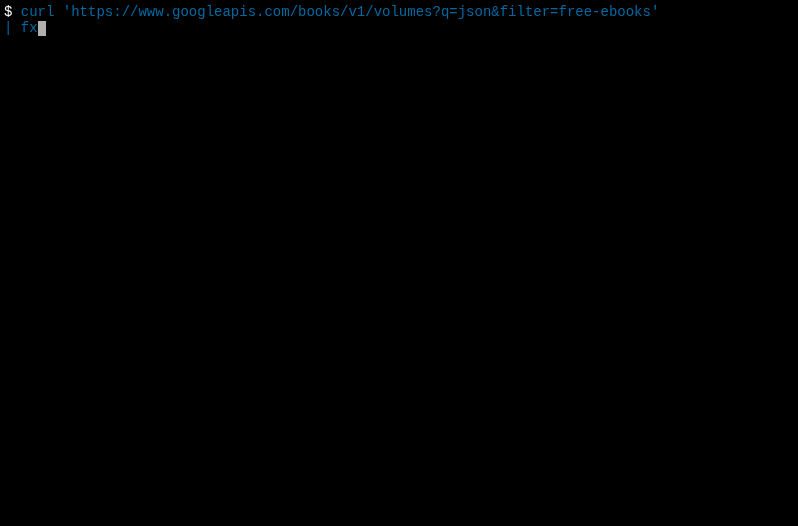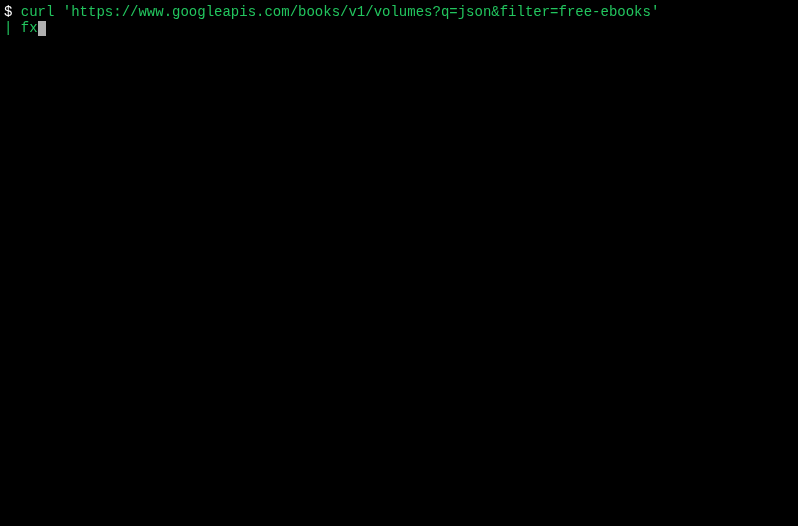--- a/index.html
+++ b/index.html
@@ -20,21 +20,21 @@
     }
     .terminal-line {
       white-space: pre;
       display: flex;
       align-items: center;
     }
     .prompt {
       color: #ffffff;
     }
     .command {
-      color: #22c55e;
+      color: #0369a1;
       text-align: right;
     }
     .cursor {
       display: inline-block;
       width: 8px;
       height: 15px;
       background-color: #b0b0b0;
       vertical-align: text-bottom;
       margin-left: 0px;
     }

